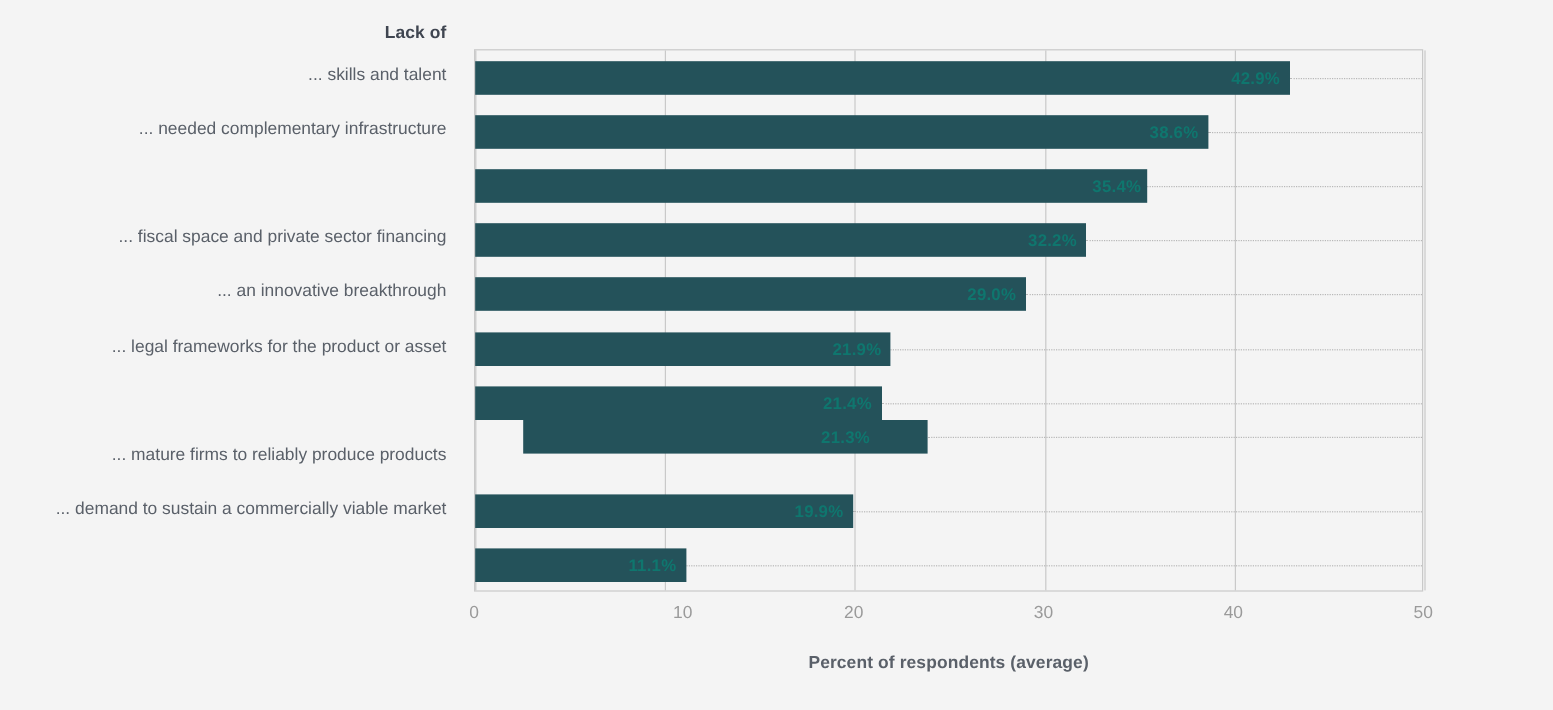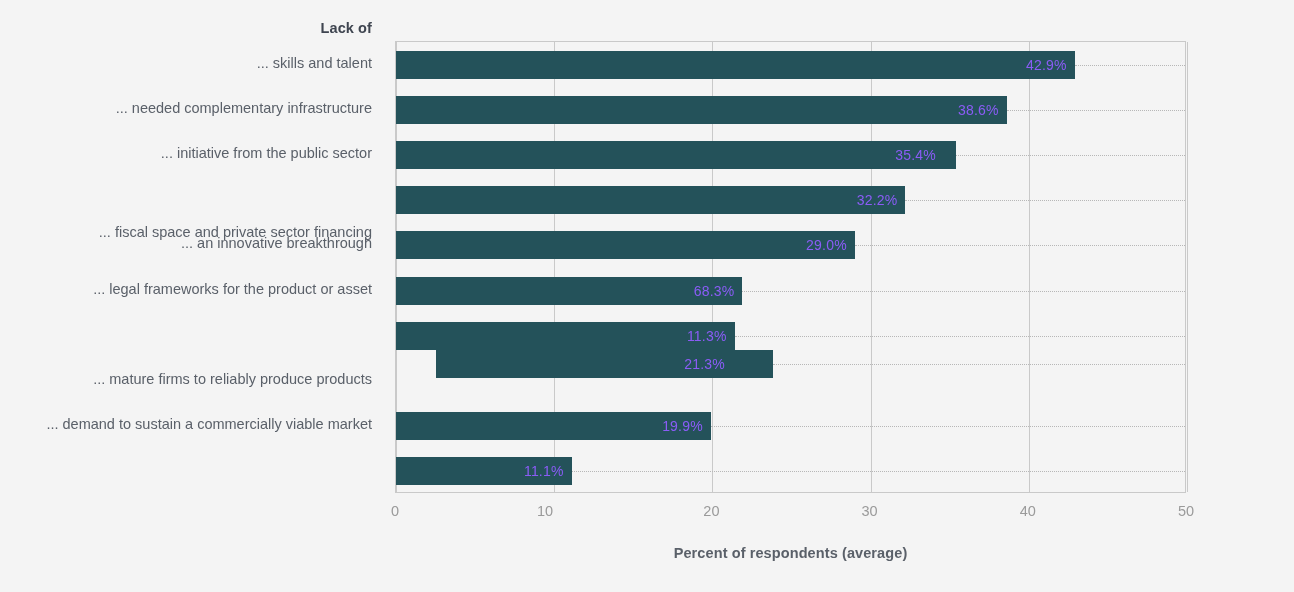--- a/index.html
+++ b/index.html
@@ -95,22 +95,22 @@
     top: 50%;
     right: 0;
     height: 0;
     border-top: 1px dotted #b7b7b7;
   }
   .bar-value {
     position: absolute;
     top: 50%;
     transform: translateY(-50%);
     font-size: 14px;
-    font-weight: normal;
-    color: #8b5cf6;
+    font-weight: bold;
+    color: #0f766e;
     white-space: nowrap;
     letter-spacing: 0.2px;
   }
 
   
   .xticks {
     position: absolute;
     left: 395px;
     top: 495px;
     width: 791px;
@@ -139,22 +139,21 @@
 </head>
 <body>
 
 <div id="chart-root">
 
   <div class="cat-header">Lack of</div>
 
   <div class="cat-labels">
       <div class="cat-label" style="top: 59.8px;">... needed complementary infrastructure</div>
       <div class="cat-label" style="top: 14.6px;">... skills and talent</div>
-      <div class="cat-label" style="top: 105px;">... initiative from the public sector</div>
-      <div class="cat-label" style="top: 150.2px; margin-top: 34px;">... fiscal space and private sector financing</div>
+      <div class="cat-label" style="top: 150.2px;">... fiscal space and private sector financing</div>
       <div class="cat-label" style="top: 240.6px;">... legal frameworks for the product or asset</div>
       <div class="cat-label" style="top: 195.4px;">... an innovative breakthrough</div>
       <div class="cat-label" style="top: 331px;">... mature firms to reliably produce products</div>
       <div class="cat-label" style="top: 376.2px;">... demand to sustain a commercially viable market</div>
     </div>
 
   <div class="plot">
     <div class="plot-inner" id="gridlines">
         <div class="gridline" style="left: 0px;"></div>
         <div class="gridline" style="left: 158.2px;"></div>
@@ -170,41 +169,41 @@
           <div class="bar-value" style="right: 118.322px;">42.9%</div>
         </div>
         <div class="band" style="top: 53.788px; height: 28.024px;">
           <div class="leader" style="left: 610.652px;"></div>
           <div class="bar" style="width: 610.652px; background: rgb(36, 82, 90);"></div>
           <div class="bar-value" style="right: 186.348px;">38.6%</div>
         </div>
         <div class="band" style="top: 98.988px; height: 28.024px;">
           <div class="leader" style="left: 560.028px;"></div>
           <div class="bar" style="width: 560.028px; background: rgb(36, 82, 90);"></div>
-          <div class="bar-value" style="right: 249px;">35.4%</div>
+          <div class="bar-value" style="right: 234px;">35.4%</div>
         </div>
         <div class="band" style="top: 144.188px; height: 28.024px;">
           <div class="leader" style="left: 509.404px;"></div>
           <div class="bar" style="width: 509.404px; background: rgb(36, 82, 90);"></div>
           <div class="bar-value" style="right: 287.596px;">32.2%</div>
         </div>
         <div class="band" style="top: 189.388px; height: 28.024px;">
           <div class="leader" style="left: 458.78px;"></div>
           <div class="bar" style="width: 458.78px; background: rgb(36, 82, 90);"></div>
           <div class="bar-value" style="right: 338.22px;">29.0%</div>
         </div>
         <div class="band" style="top: 234.588px; height: 28.024px;">
           <div class="leader" style="left: 346.458px;"></div>
           <div class="bar" style="width: 346.458px; background: rgb(36, 82, 90);"></div>
-          <div class="bar-value" style="right: 450.542px;">68.3%</div>
+          <div class="bar-value" style="right: 450.542px;">21.9%</div>
         </div>
         <div class="band" style="top: 279.788px; height: 28.024px;">
           <div class="leader" style="left: 338.548px;"></div>
           <div class="bar" style="width: 338.548px; background: rgb(36, 82, 90);"></div>
-          <div class="bar-value" style="right: 458.452px;">11.3%</div>
+          <div class="bar-value" style="right: 458.452px;">21.4%</div>
         </div>
         <div class="band" style="top: 308px; height: 28.024px; margin-left: 40px;">
           <div class="leader" style="left: 336.966px;"></div>
           <div class="bar" style="width: 336.966px; background: rgb(36, 82, 90);"></div>
           <div class="bar-value" style="right: 460.034px;">21.3%</div>
         </div>
         <div class="band" style="top: 370.188px; height: 28.024px;">
           <div class="leader" style="left: 314.818px;"></div>
           <div class="bar" style="width: 314.818px; background: rgb(36, 82, 90);"></div>
           <div class="bar-value" style="right: 482.182px;">19.9%</div>
@@ -212,21 +211,21 @@
         <div class="band" style="top: 415.388px; height: 28.024px;">
           <div class="leader" style="left: 175.602px;"></div>
           <div class="bar" style="width: 175.602px; background: rgb(36, 82, 90);"></div>
           <div class="bar-value" style="right: 621.398px;">11.1%</div>
         </div>
       </div>
   </div>
 
   <div class="xticks">
       <div class="xtick-label" style="left: 0px;">0</div>
-      <div class="xtick-label" style="left: 150px;">10</div>
+      <div class="xtick-label" style="left: 174px;">10</div>
       <div class="xtick-label" style="left: 316.4px;">20</div>
       <div class="xtick-label" style="left: 474.6px;">30</div>
       <div class="xtick-label" style="left: 632.8px;">40</div>
       <div class="xtick-label" style="left: 791px;">50</div>
     </div>
 
   <div class="xaxis-title">Percent of respondents (average)</div>
 
 </div>
 

